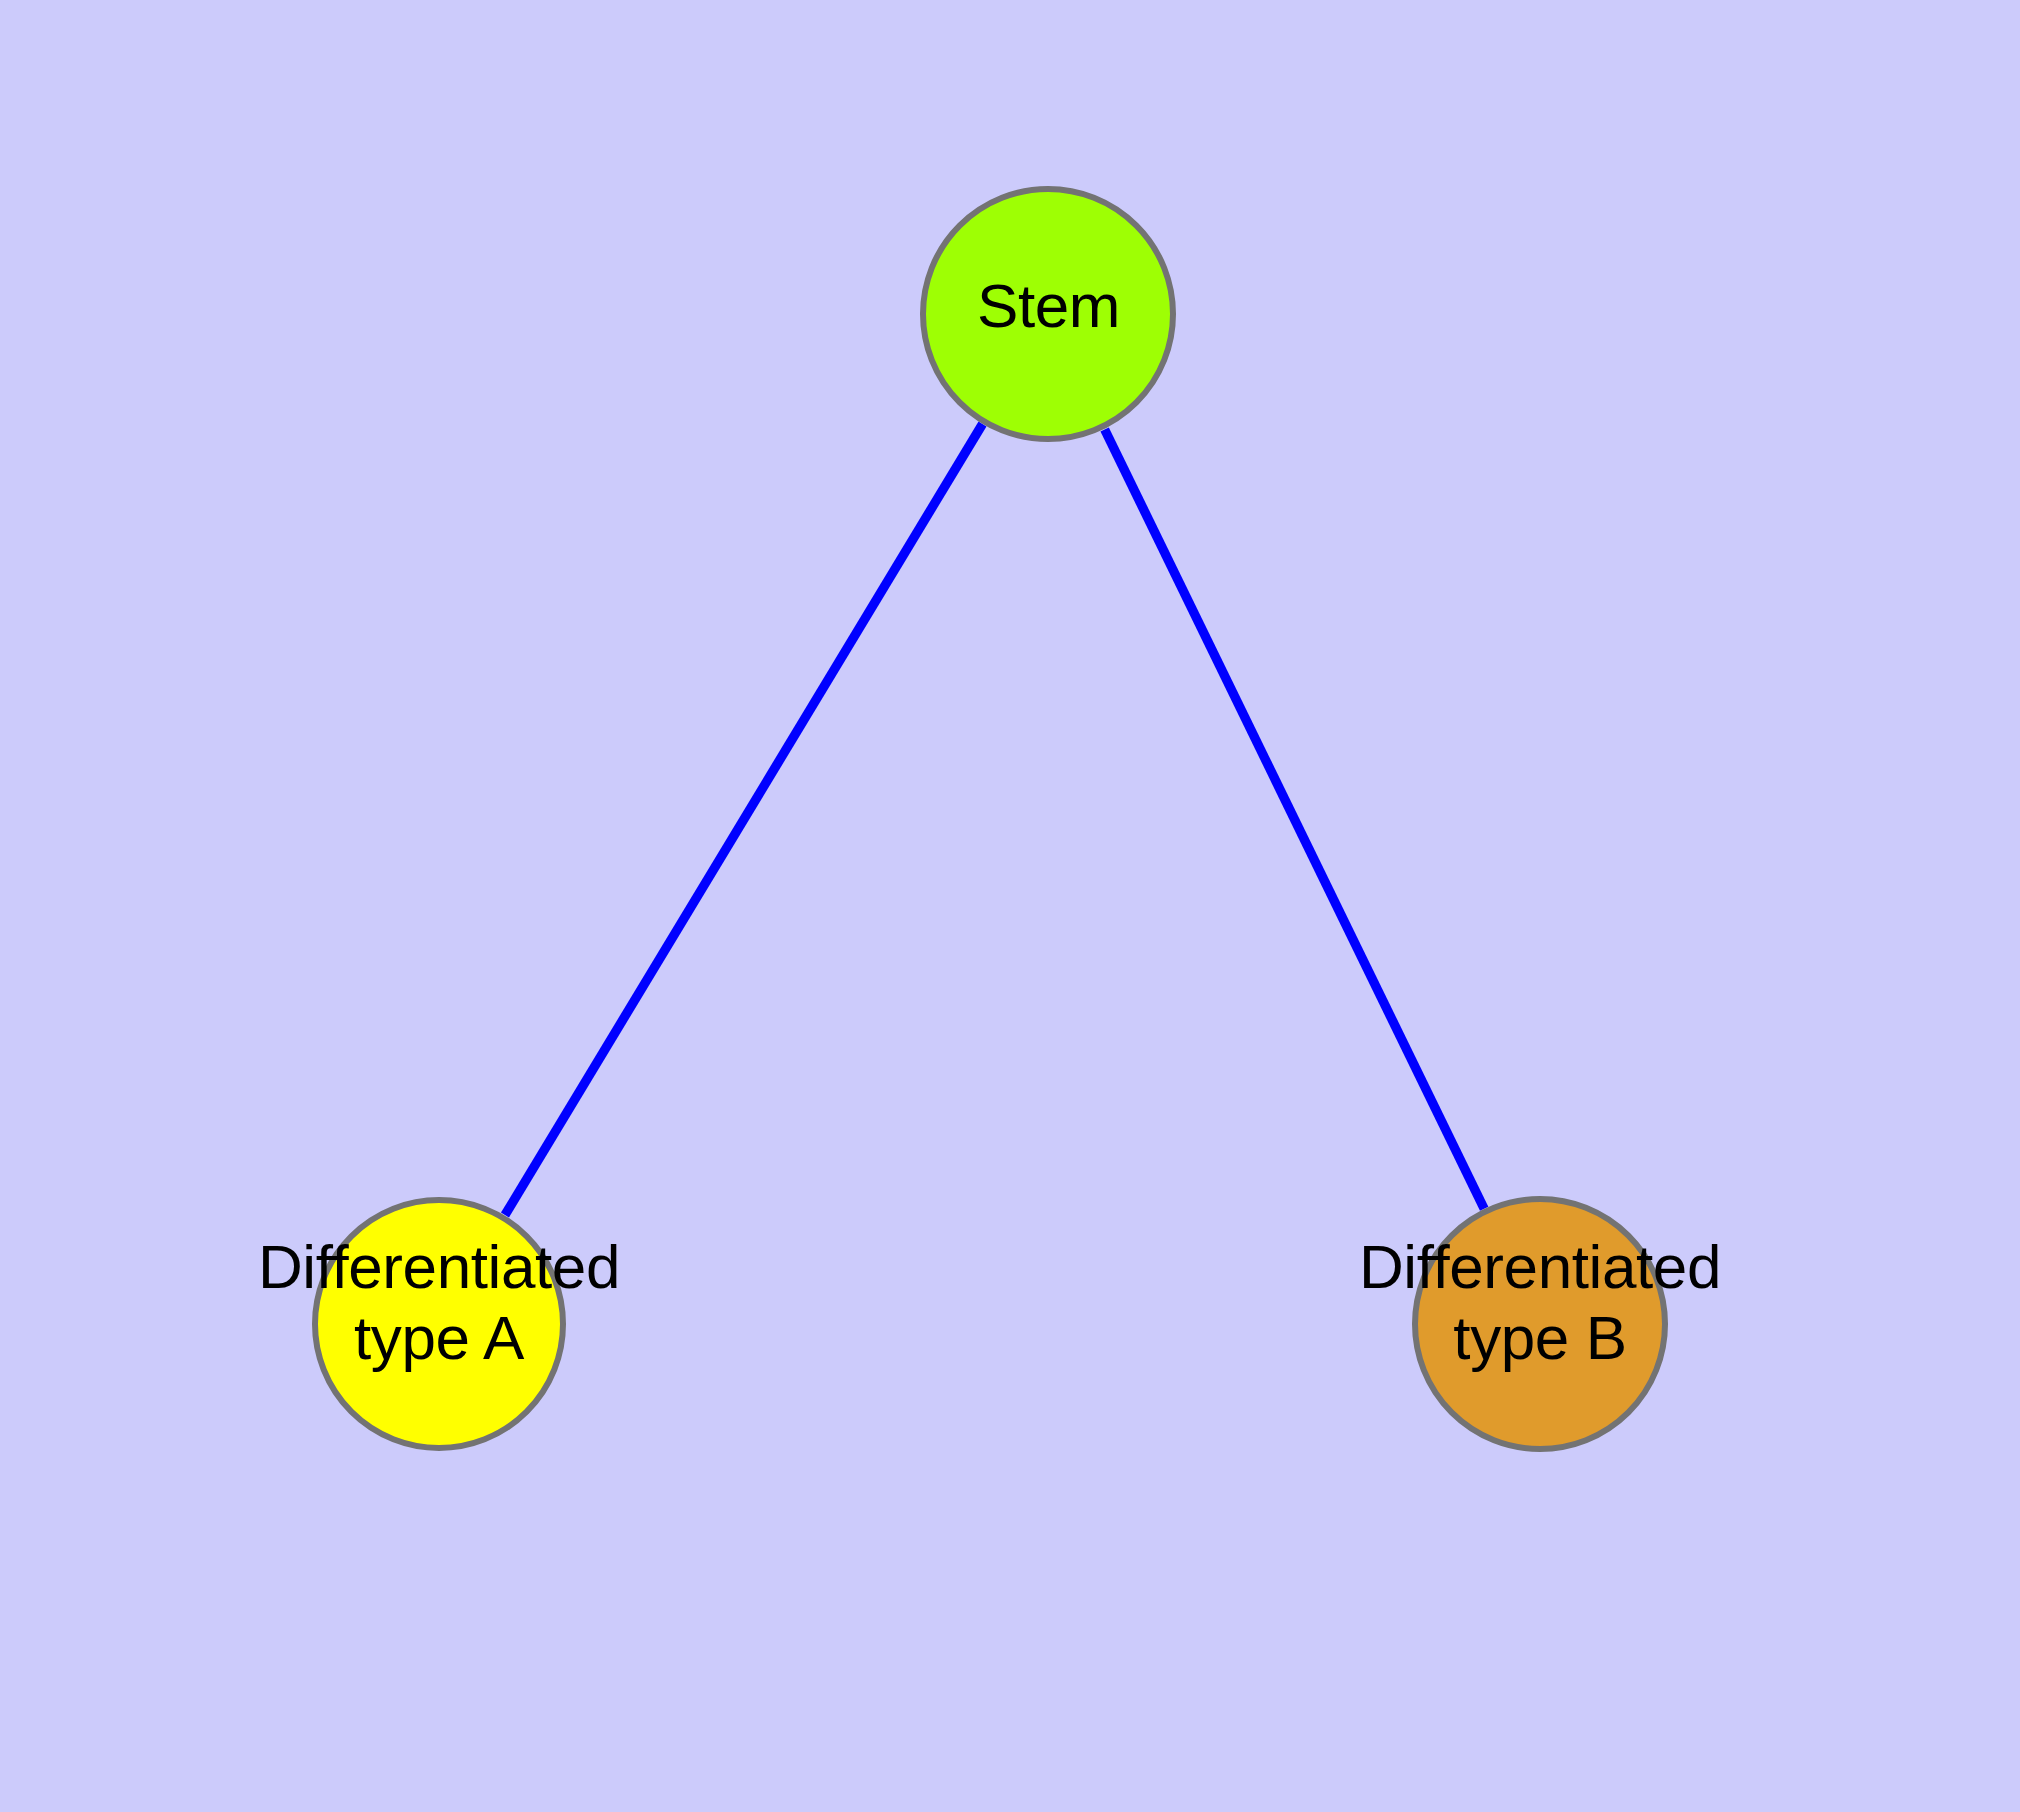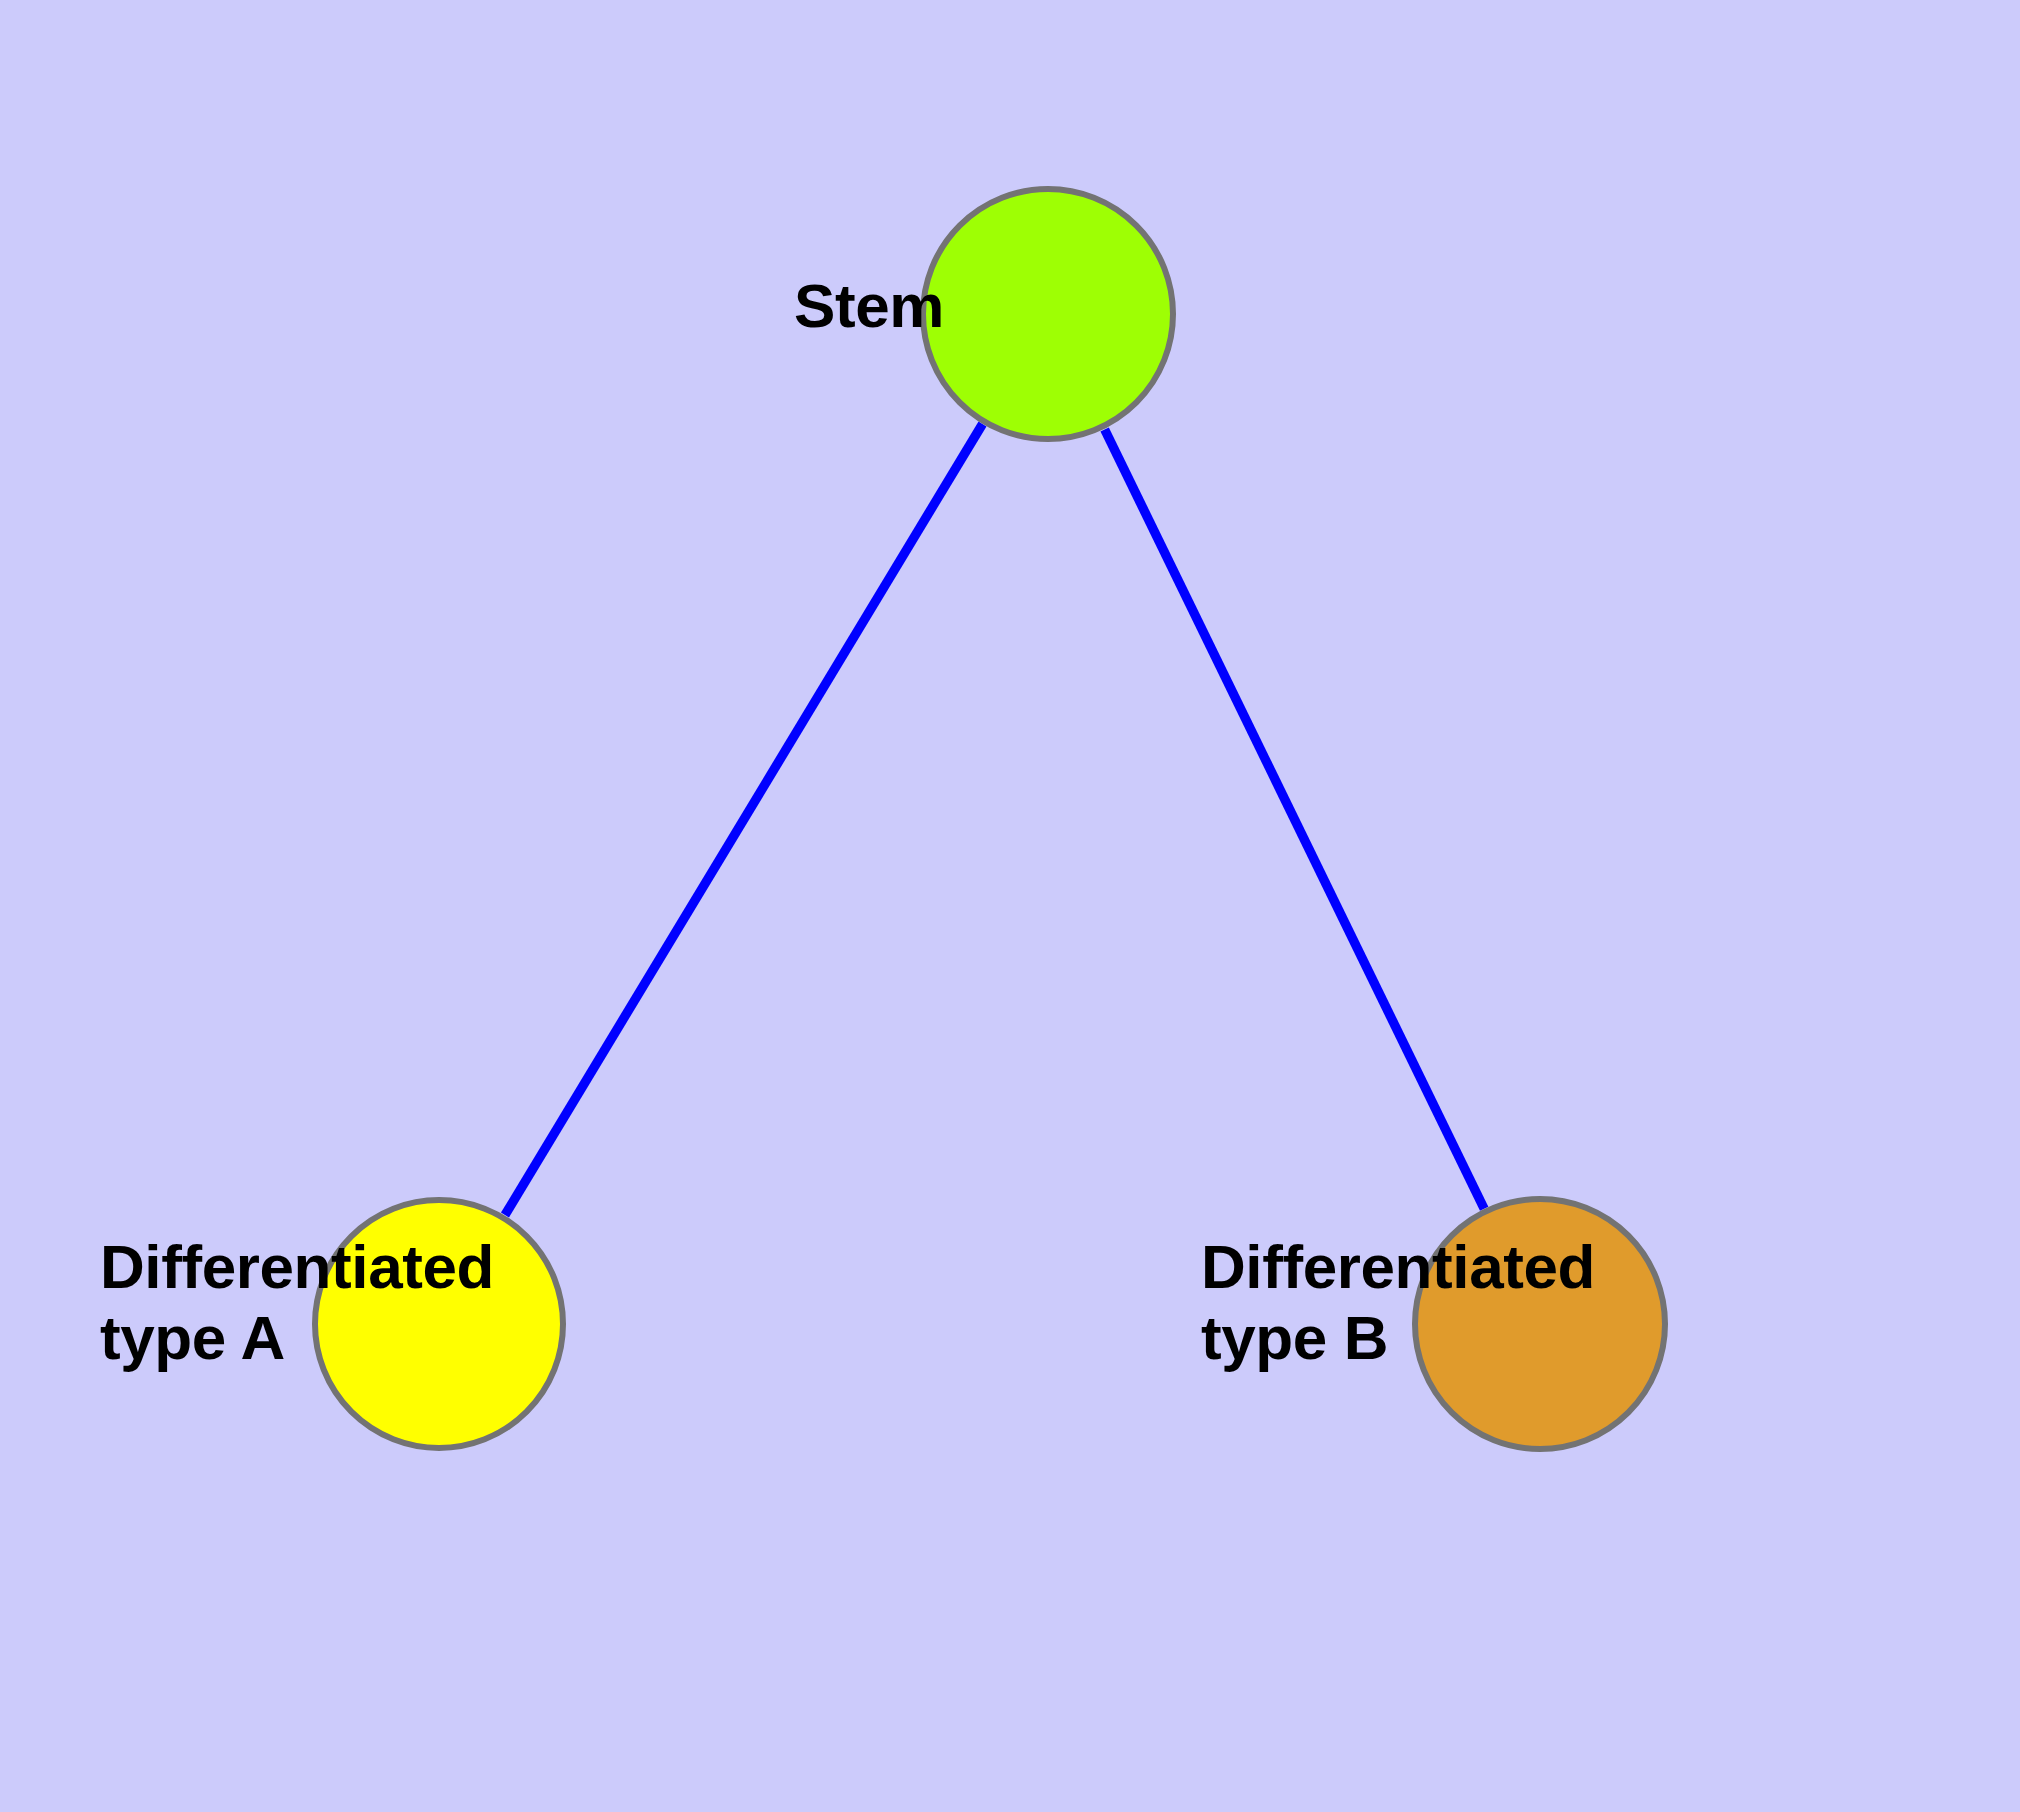--- a/index.html
+++ b/index.html
@@ -26,23 +26,23 @@
     height: 1812px;
   }
   .node {
     position: absolute;
     border-radius: 50%;
     box-sizing: border-box;
     border: 6px solid #737373;
   }
   .node-label {
     position: absolute;
-    text-align: left;
+    text-align: center;
     color: #000000;
-    font-weight: bold;
+    font-weight: normal;
     line-height: 1.14;
     white-space: pre-line;
     letter-spacing: -0.4px;
     pointer-events: none;
   }
   #node-stem {
     left: 920px;
     top: 186px;
     width: 257px;
     height: 257px;

